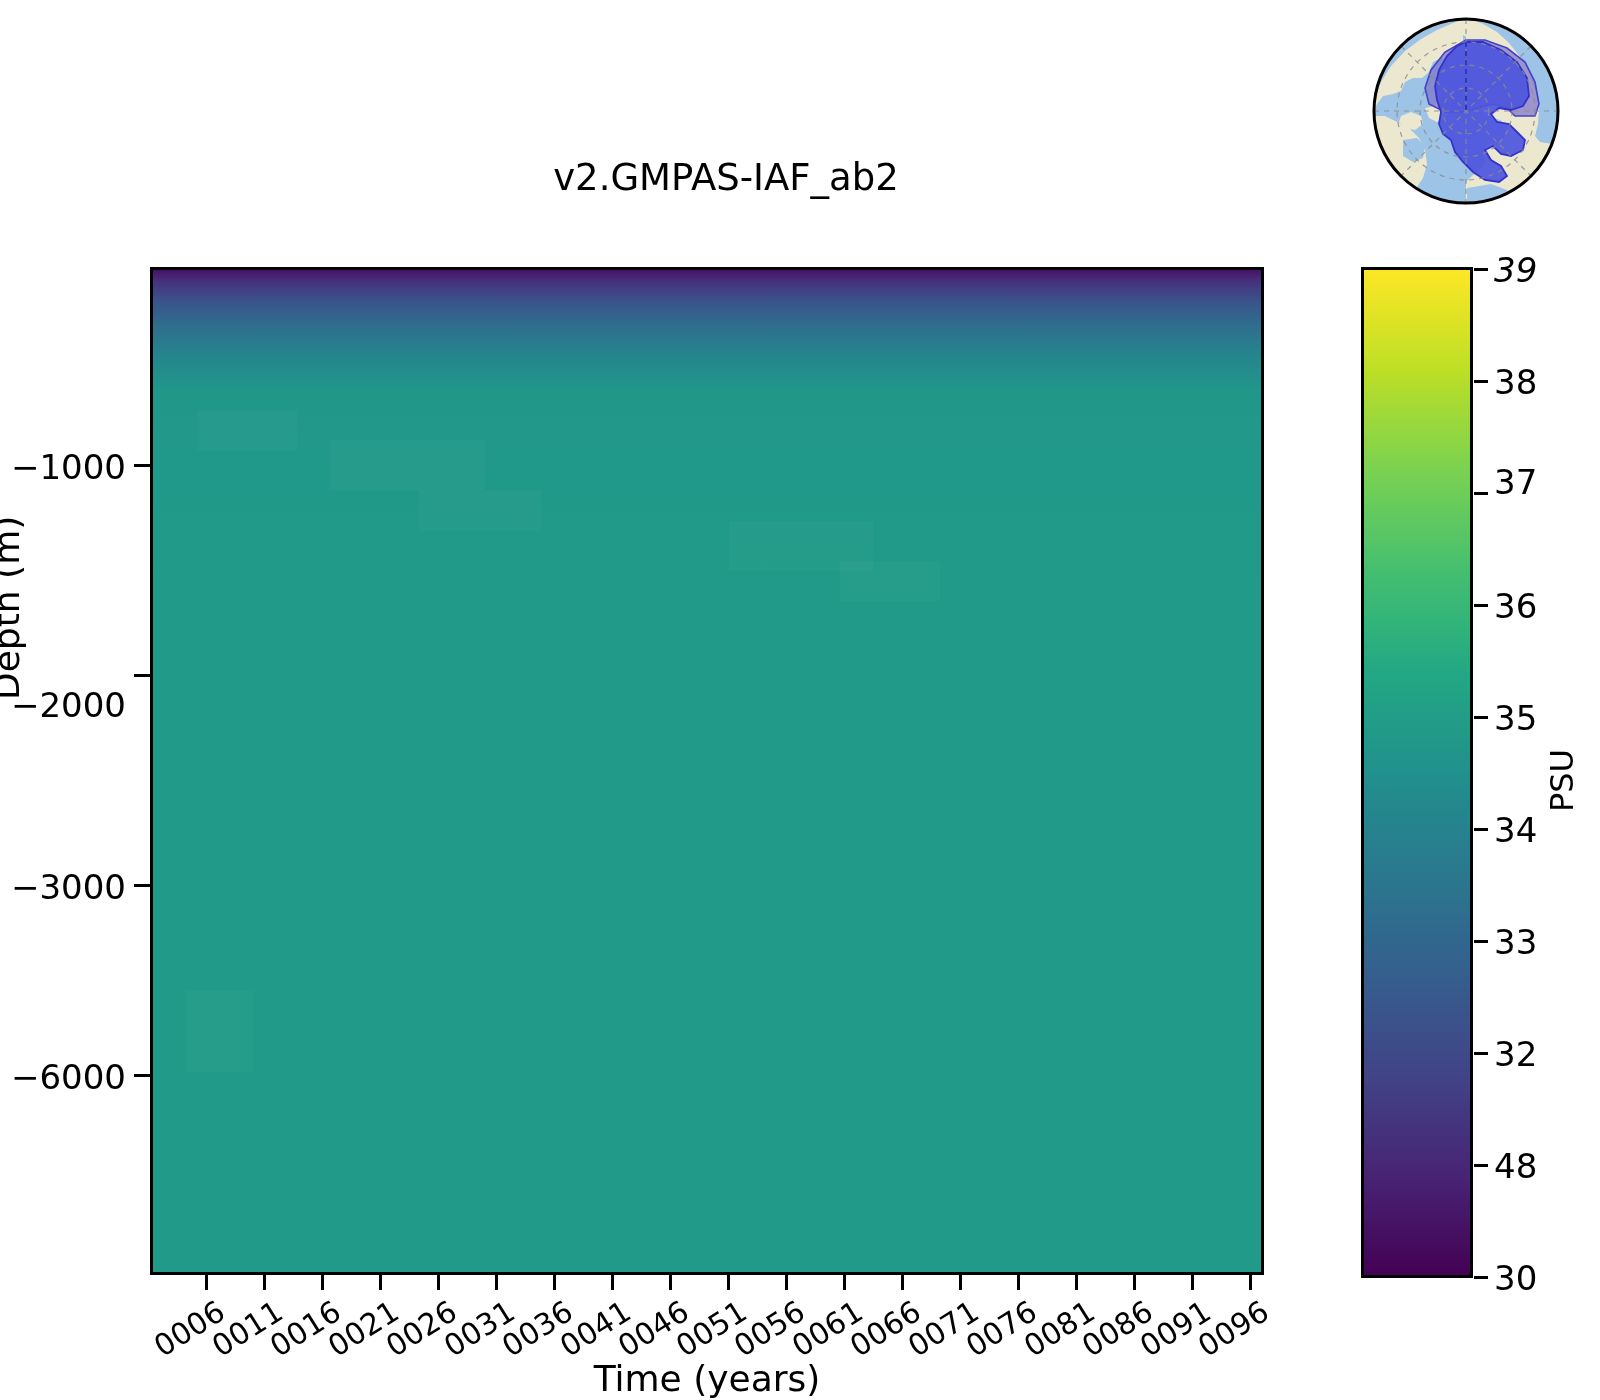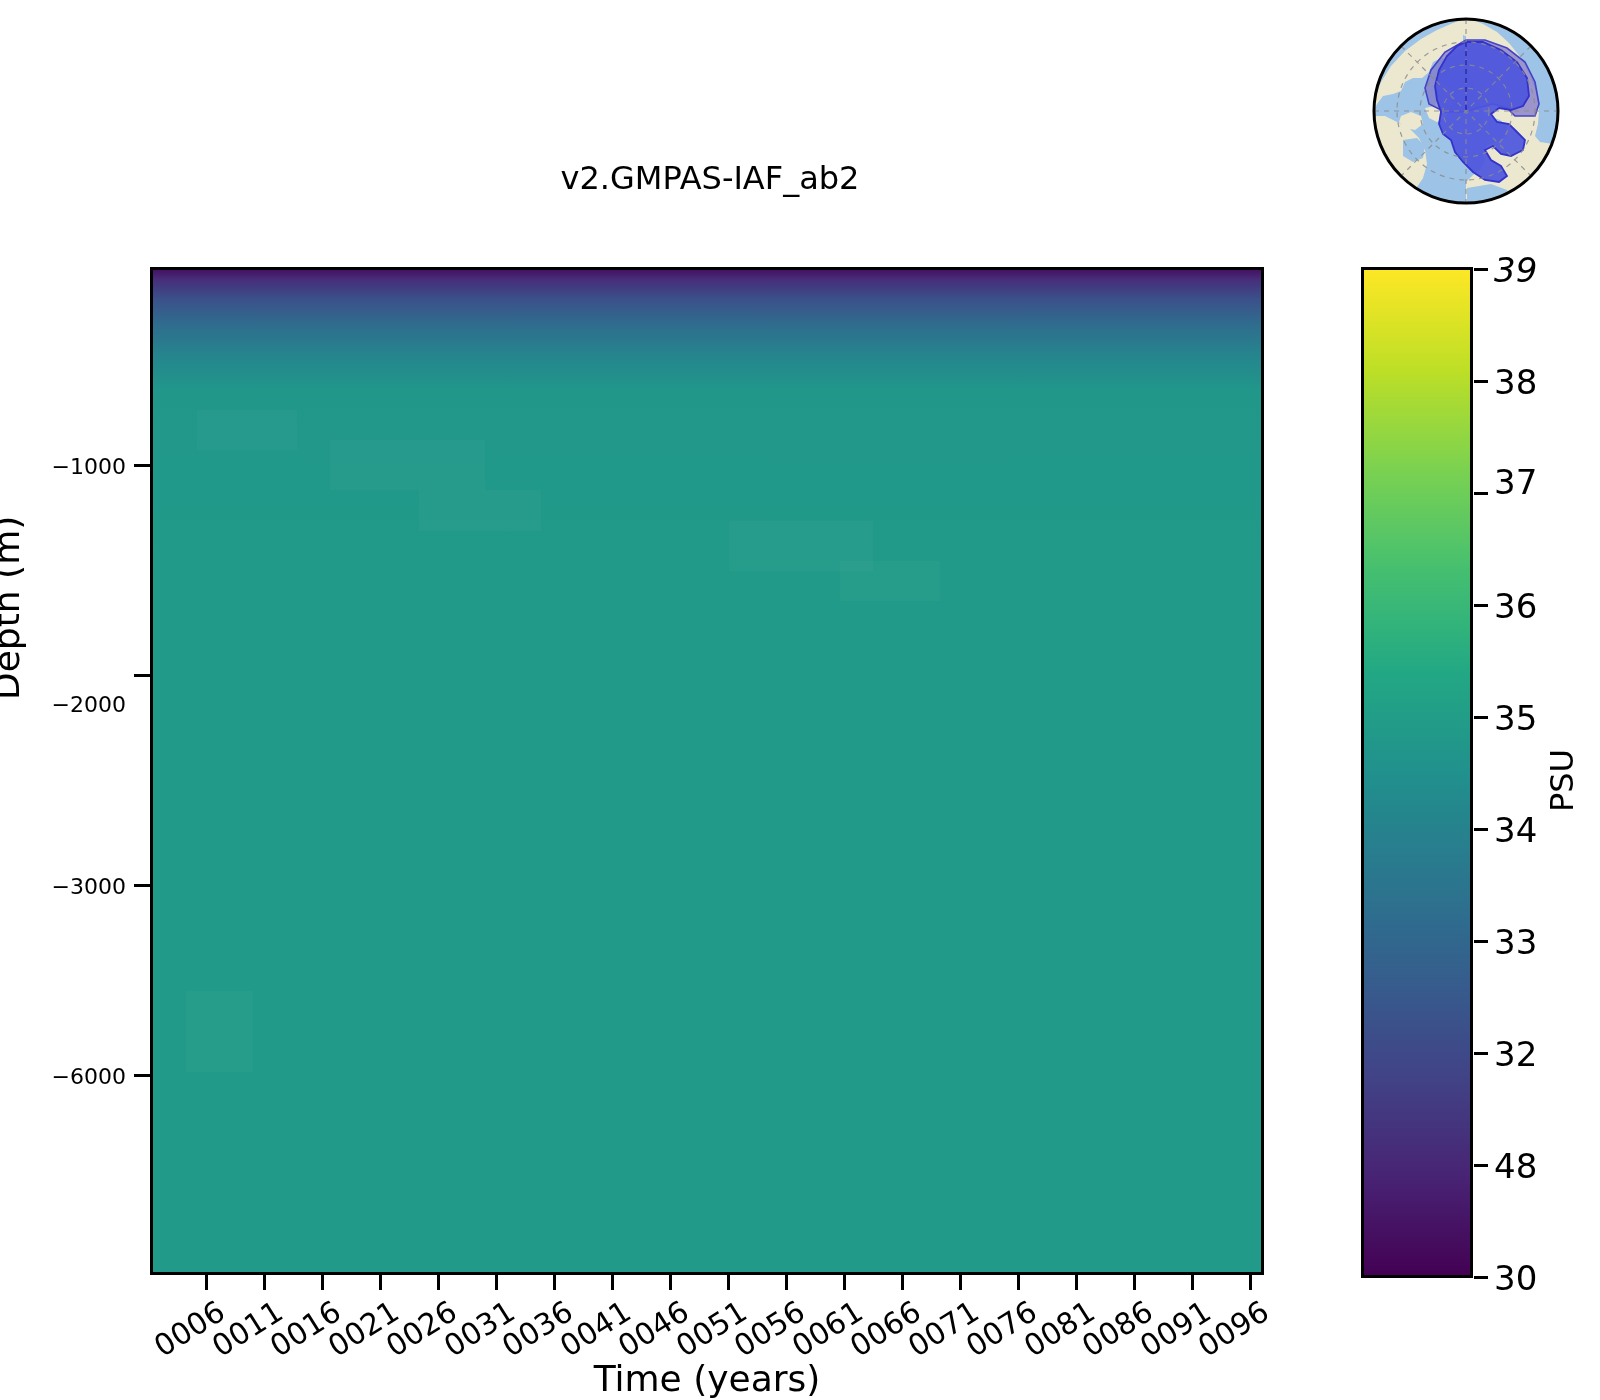--- a/index.html
+++ b/index.html
@@ -30,25 +30,25 @@
     font-weight: 400;
     letter-spacing: 0px;
   }
   #sub-title {
     font-size: 40px;
     line-height: 48px;
     font-weight: 400;
   }
   #run-name {
     position: absolute;
-    left: 0;
+    left: 16px;
     top: 155px;
     width: 1420px;
     text-align: center;
-    font-size: 32px;
+    font-size: 37px;
     line-height: 46px;
     font-weight: 400;
   }
 
   
   #inset-map {
     position: absolute;
     left: 1367px;
     top: 12px;
     width: 198px;
@@ -88,21 +88,21 @@
     position: absolute;
     left: -16px;
     width: 16px;
     height: 3px;
     background: #000;
   }
   .y-tick-label {
     position: absolute;
     right: 1474px;
     text-align: right;
-    font-size: 22px;
+    font-size: 34px;
     line-height: 34px;
     white-space: nowrap;
   }
   #y-axis-label {
     position: absolute;
     left: -14px;
     top: 700px;
     font-size: 36px;
     transform: rotate(-90deg);
     transform-origin: left top;

